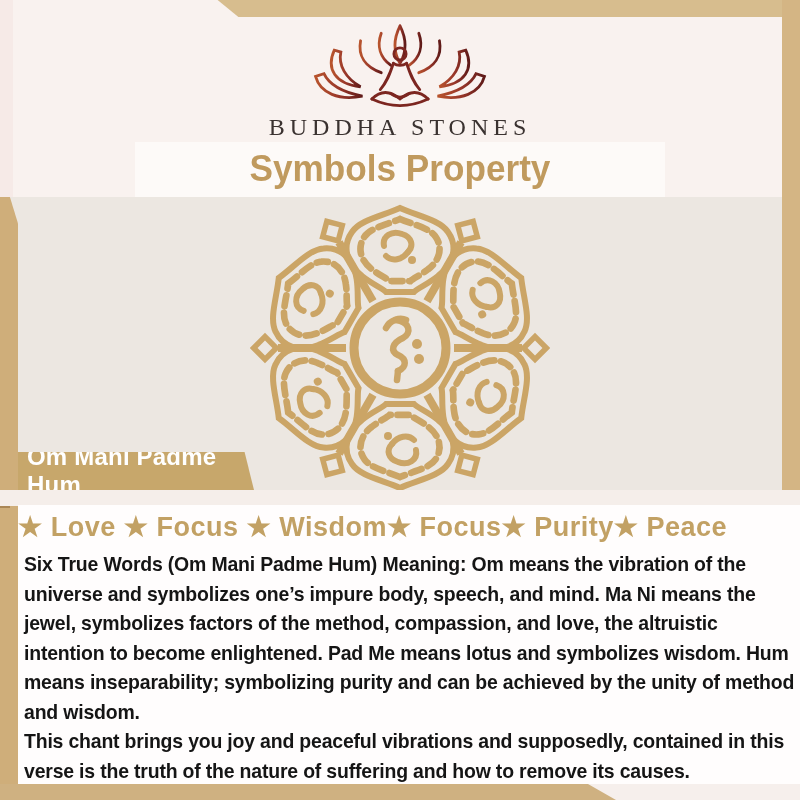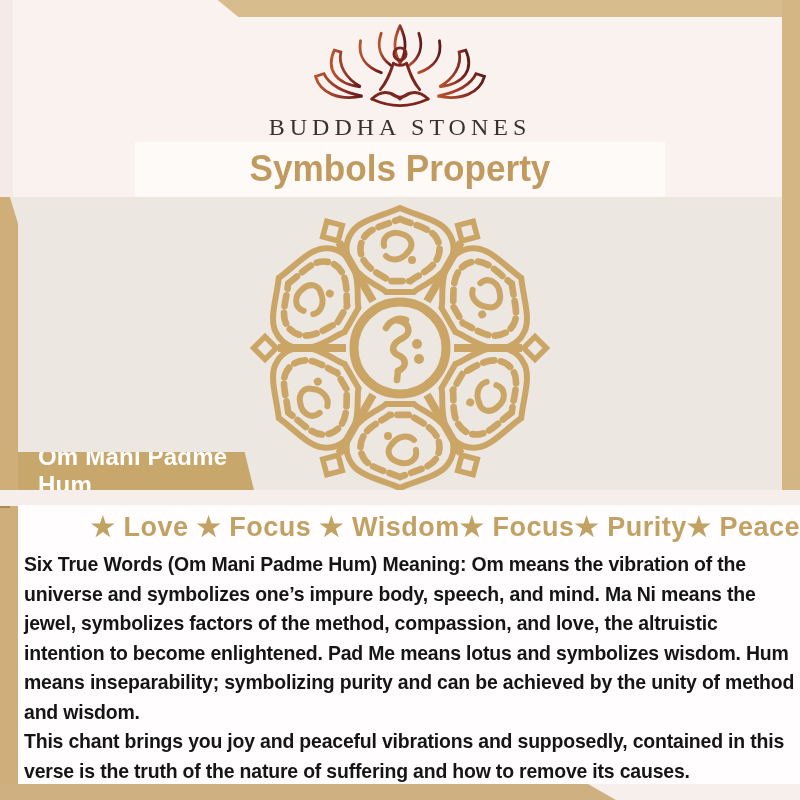--- a/index.html
+++ b/index.html
@@ -31,26 +31,26 @@
             transform-origin:400px 0;}
 
   
   .mandala-section{position:absolute; left:0; top:197px; width:800px; height:293px; background:#ece7e1;}
   .mandala-svg{position:absolute; left:250px; top:193px;}
 
   
   .om-banner{position:absolute; left:18px; top:452px; width:236px; height:38px; background:#c7a76b;
             clip-path:polygon(0 0,96% 0,100% 100%,0 100%);
             display:flex; align-items:center;}
-  .om-banner span{color:#ffffff; font-weight:bold; font-size:24px; padding-left:20px; letter-spacing:0.2px;}
+  .om-banner span{color:#ffffff; font-weight:bold; font-size:24px; padding-left:9px; letter-spacing:0.2px;}
 
   
   .below-banner-strip{position:absolute; left:0; top:490px; width:800px; height:16px; background:#f5eeea;}
   .body-panel{position:absolute; left:18px; top:505px; width:782px; height:279px; background:#fffdfd;}
-  .star-line{position:absolute; left:0; top:6px; width:782px; text-align:right;
+  .star-line{position:absolute; left:0; top:6px; width:782px; text-align:left;
             color:#c2a164; font-weight:bold; font-size:27px; letter-spacing:0.5px; white-space:nowrap;}
   .body-text{position:absolute; left:6px; top:44px; width:836px;
             transform:scaleX(0.926); transform-origin:0 0;
             font-size:21px; line-height:29.5px; font-weight:bold; color:#151515; letter-spacing:-0.2px;}
   .body-text p{margin:0;}
 </style>
 </head>
 <body>
 
 <div id="stage">

